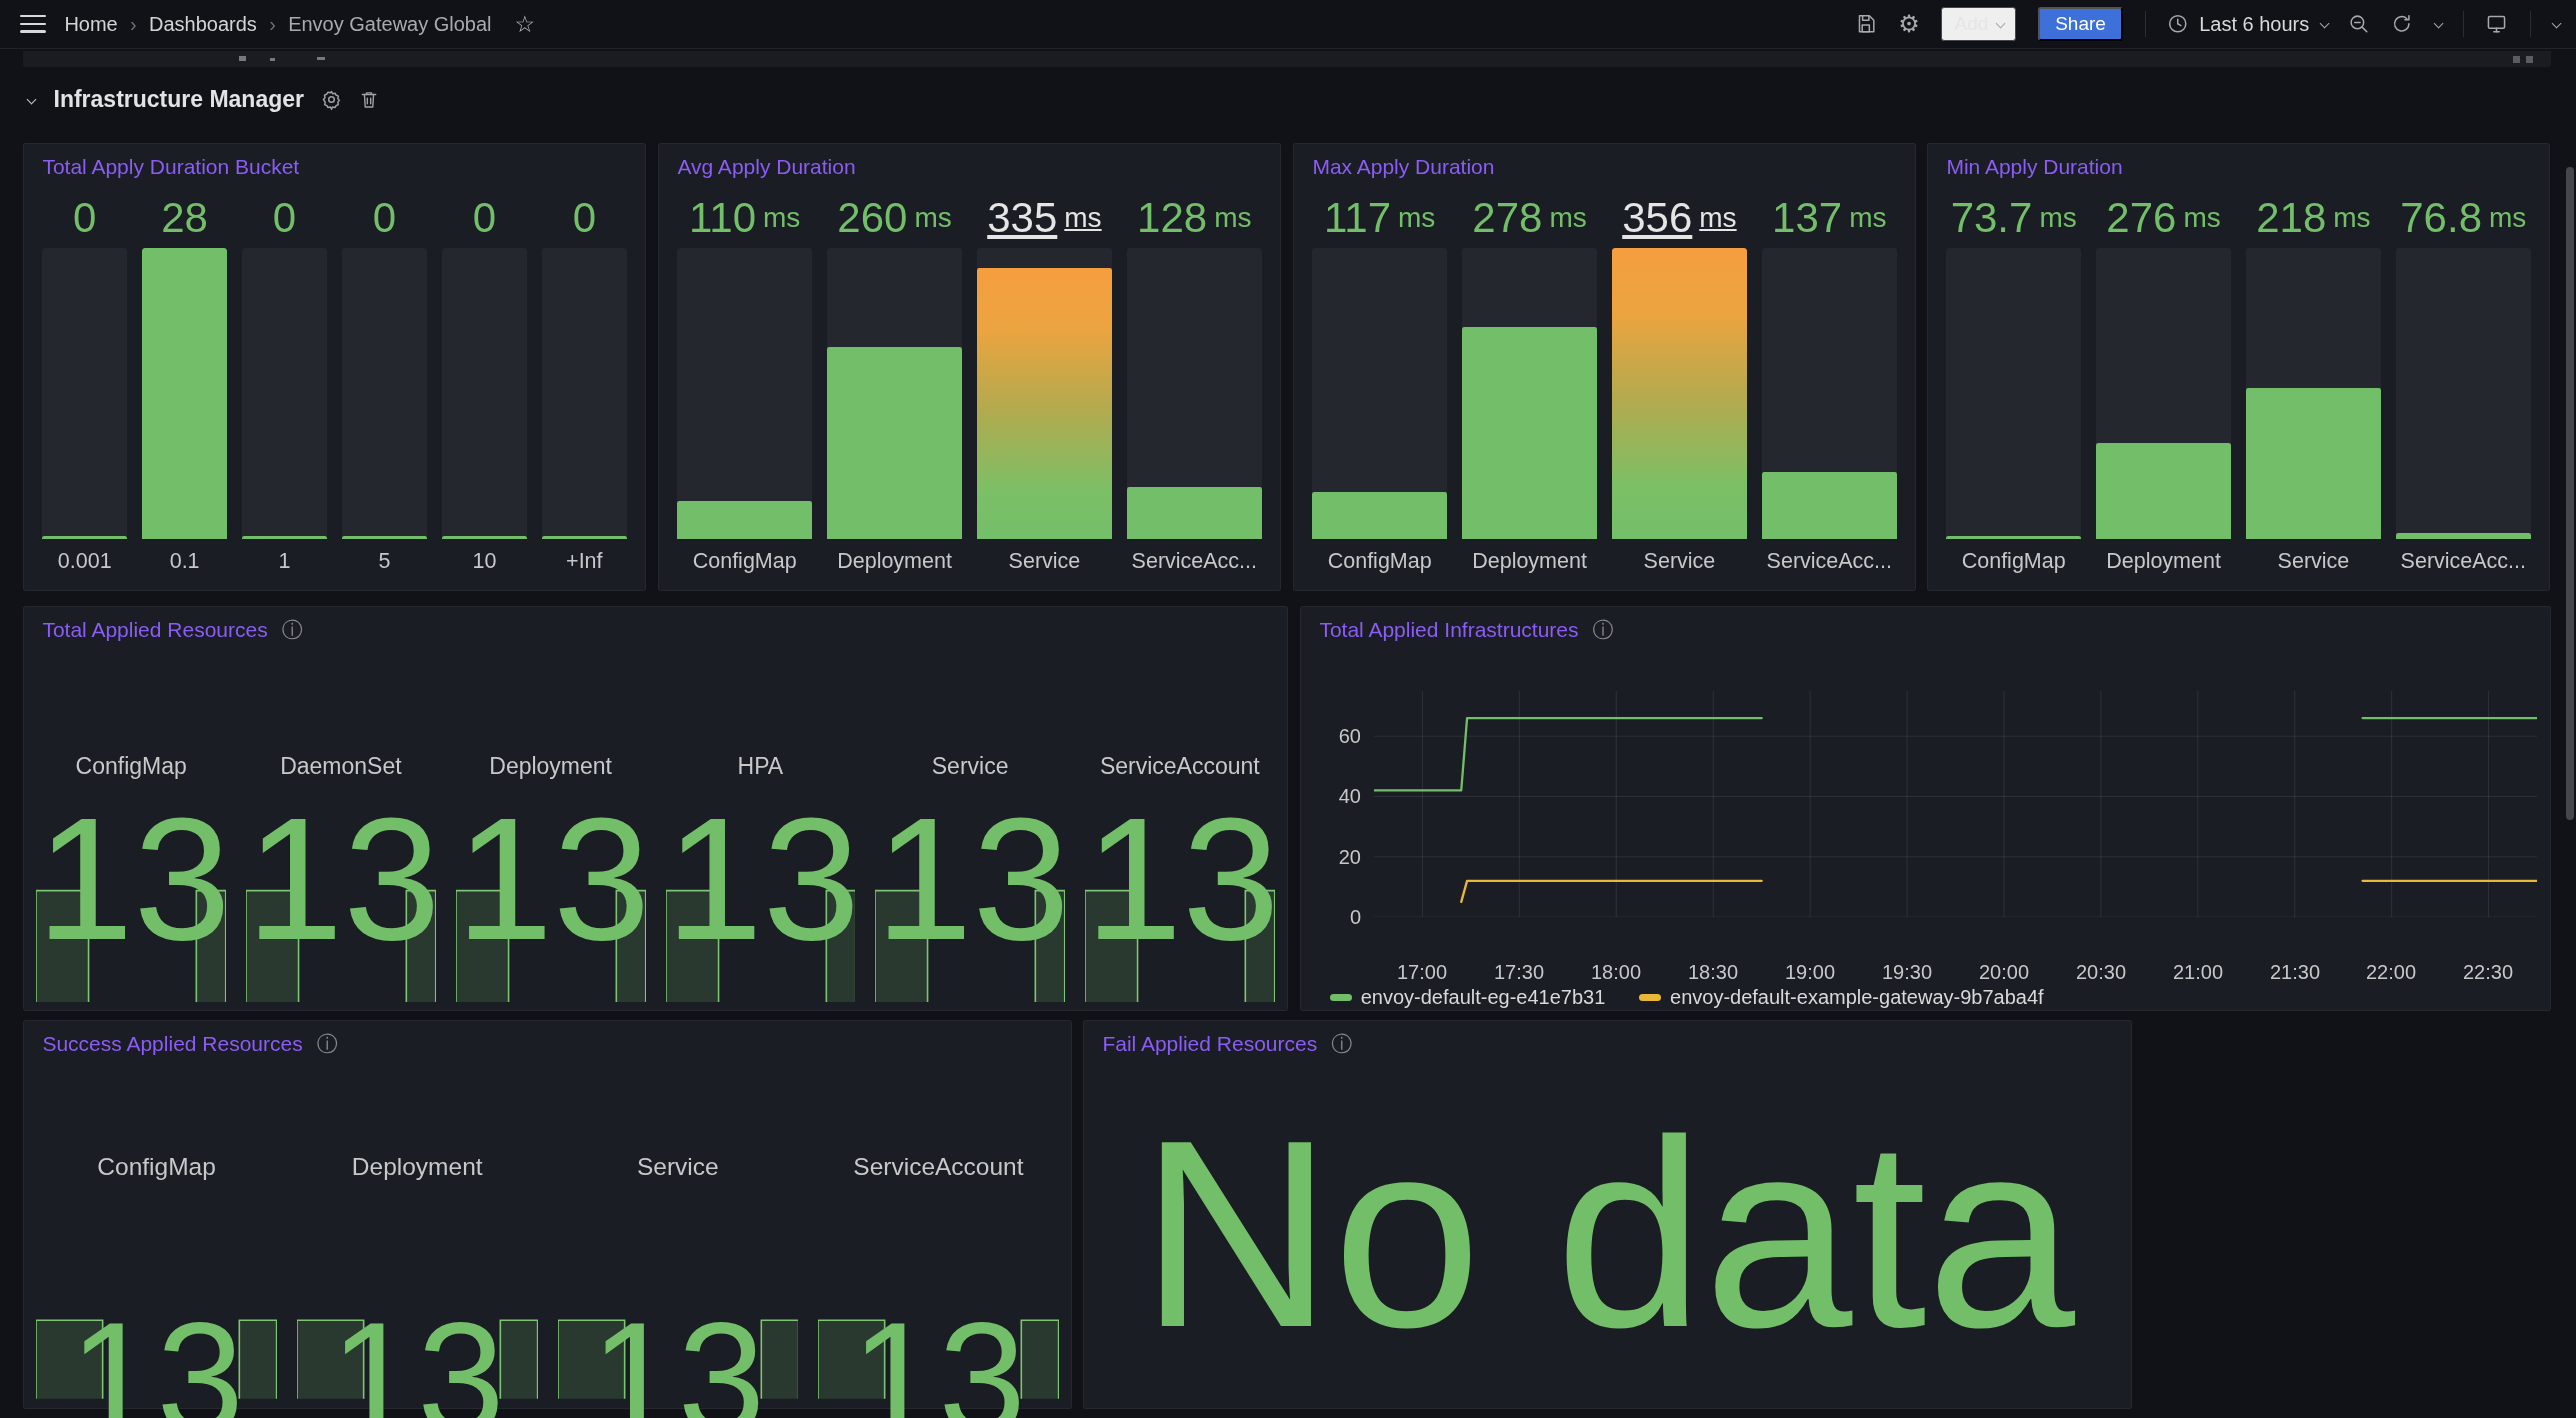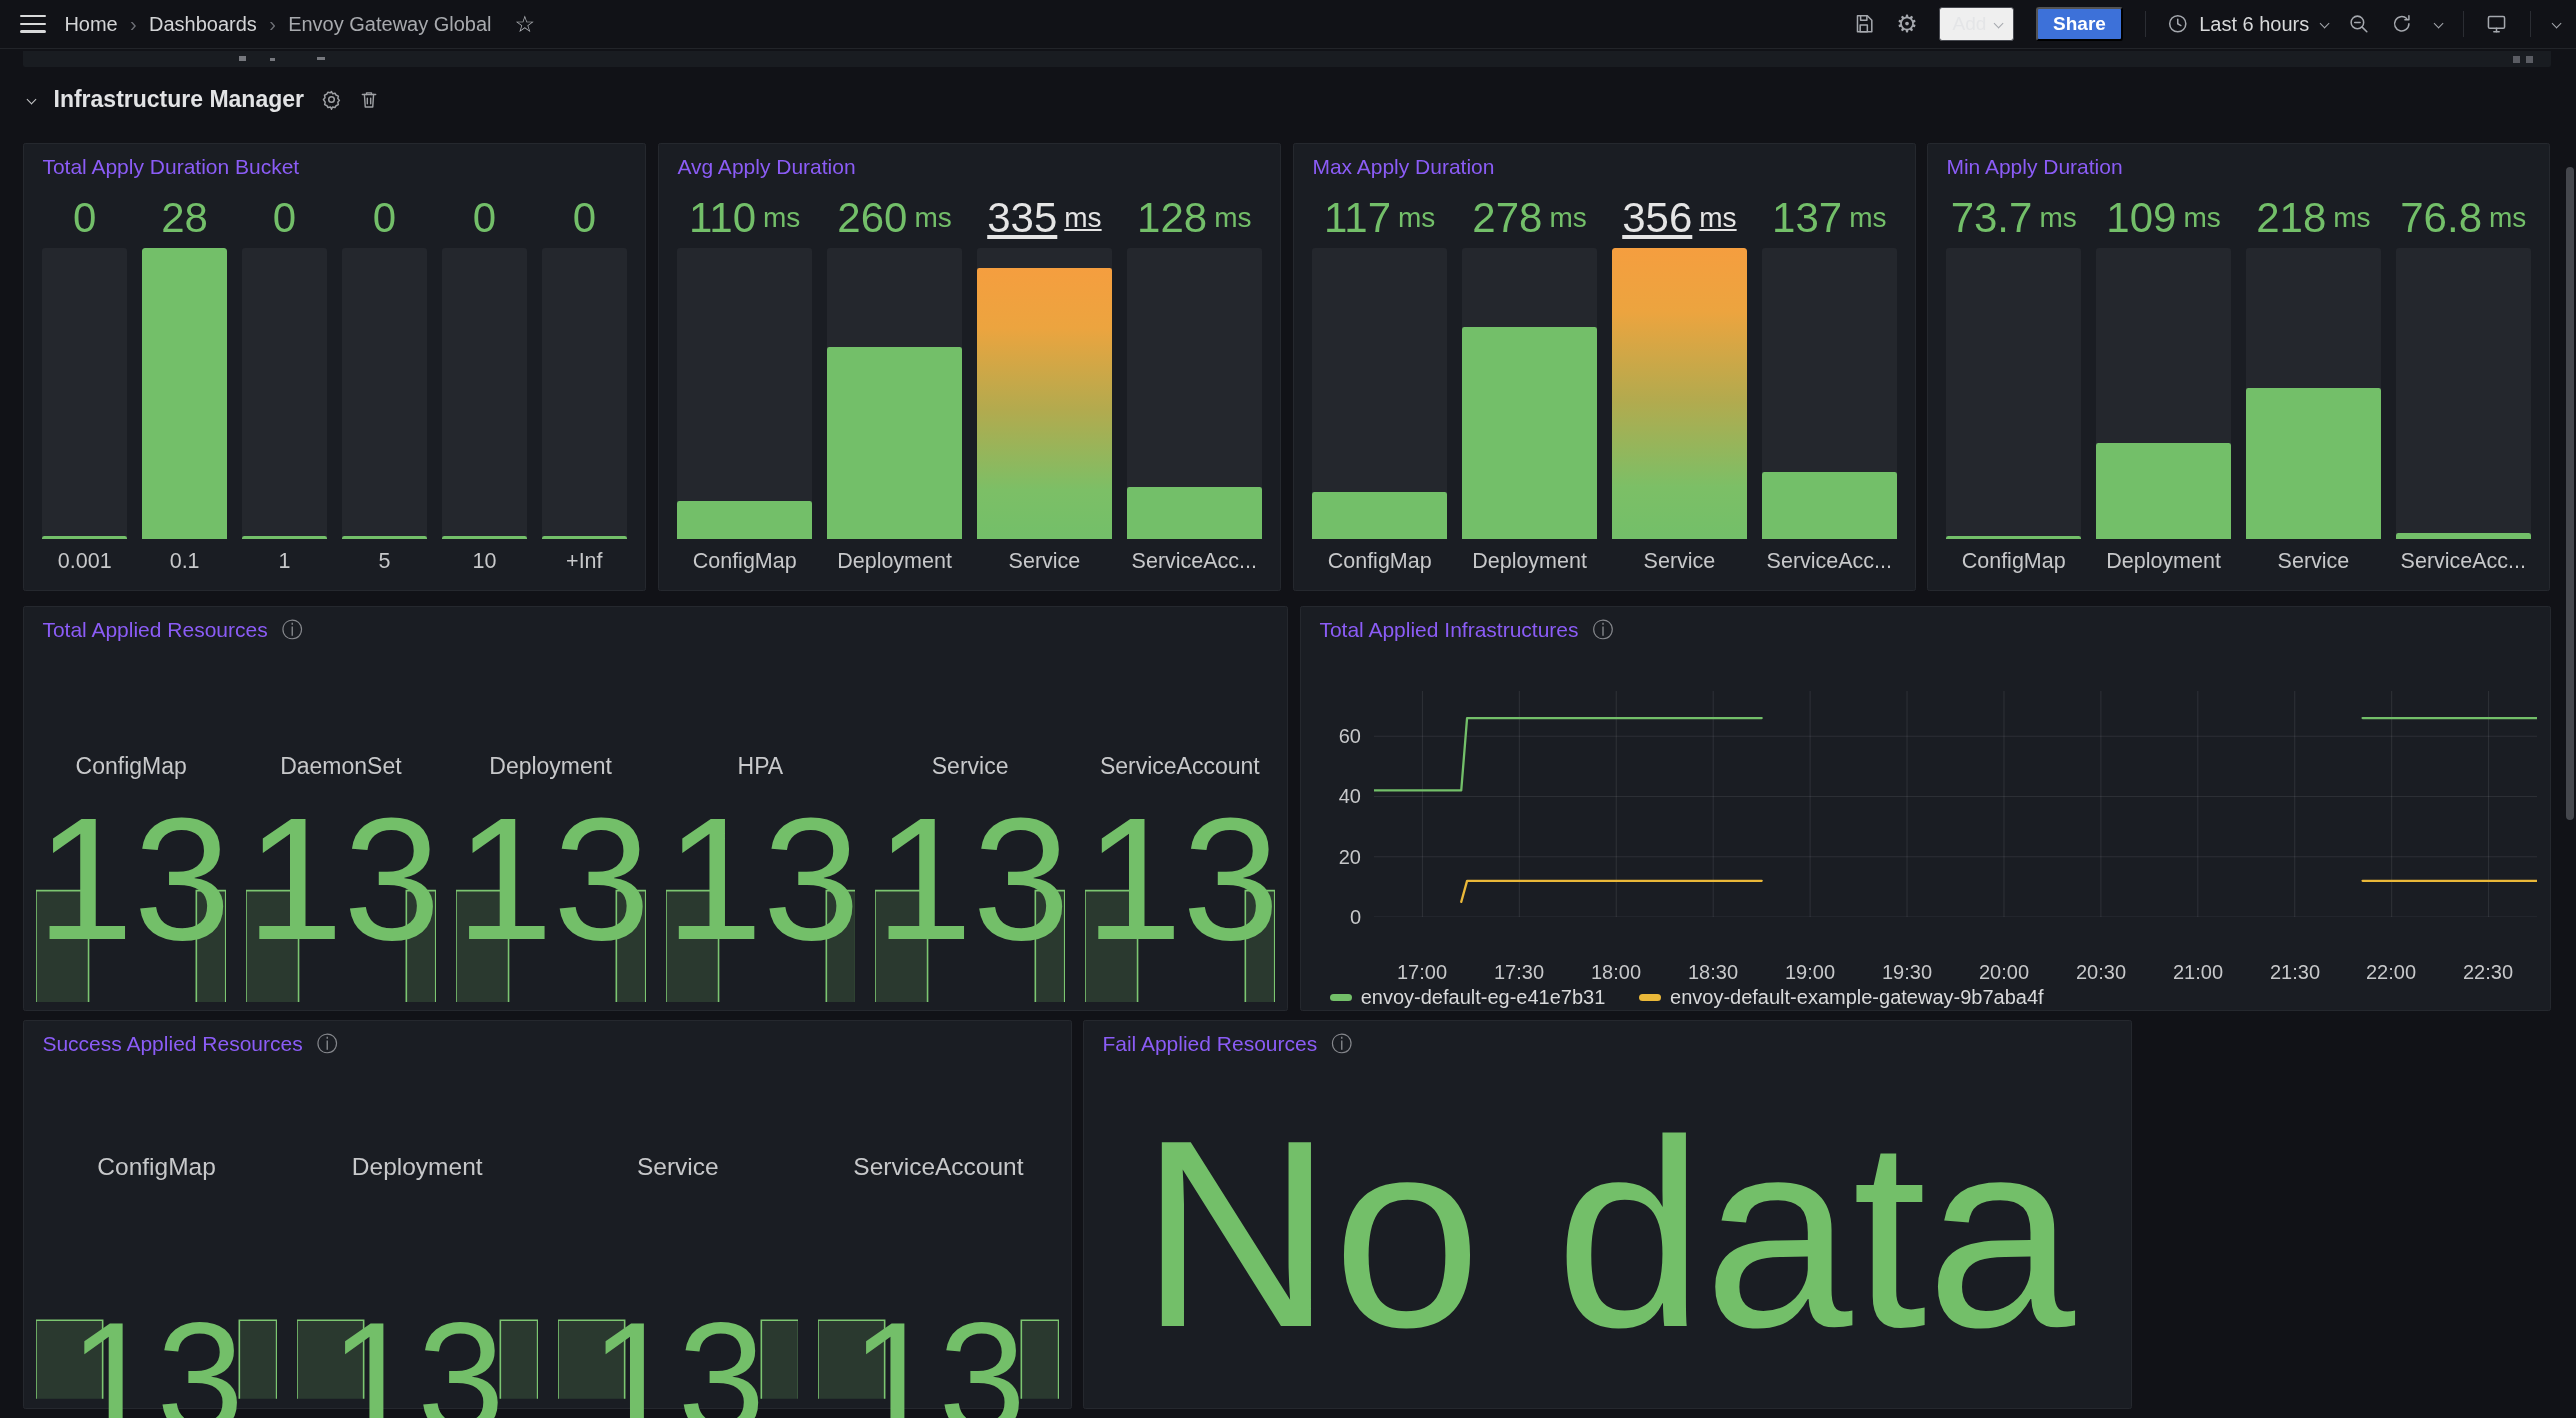--- a/index.html
+++ b/index.html
@@ -17,21 +17,21 @@
   .crumb{color:#d3d4d6;cursor:pointer;}
   .crumb.current{color:#a8aaae;}
   .crumb-sep{color:#6e7076;font-size:20px;}
   .star{font-size:23px;color:#b7b9be;margin-left:4.6px;}
   .nav-right{display:flex;align-items:center;gap:21.5px;}
   .icon{display:inline-flex;align-items:center;justify-content:center;color:#a5a8ae;}
   .icon svg{stroke:#a5a8ae;fill:none;stroke-width:1.7;stroke-linecap:round;stroke-linejoin:round;}
   .gear-glyph{font-size:24px;color:#a5a8ae;line-height:1;}
   .btn{display:flex;align-items:center;gap:7.7px;font-size:19px;border-radius:3.1px;cursor:pointer;}
   .btn-outline{border:0.8px solid #46484f;color:#e4e5e7;padding:6.1px 12.3px;height:34px;}
-  .btn-primary{background:#3d71d9;color:#fff;padding:6.1px 15.3px;height:34px;font-weight:700;}
+  .btn-primary{background:#3d71d9;color:#fff;padding:6.1px 15.3px;height:34px;font-weight:400;}
   .vdiv{width:0.8px;height:26px;background:#2b2d33;}
   .chev{display:inline-block;width:8.4px;height:8.4px;border-right:1.9px solid #a5a8ae;
         border-bottom:1.9px solid #a5a8ae;transform:rotate(45deg) translateY(-1.5px);}
   .chev.sm{width:7px;height:7px;}
   .timepick{display:flex;align-items:center;gap:10.7px;color:#d8d9da;font-size:20px;cursor:pointer;}
 
   
   .sliver{position:absolute;left:23px;top:51px;width:2528px;height:16px;background:#191c21;
           border-radius:0 0 2.3px 2.3px;}
   .sliver .frag{position:absolute;background:#76787e;}
@@ -370,21 +370,21 @@
             <span class="num">73.7</span>
             <span class="unit">ms</span>
           </div>
           <div class="track">
             <div class="fill" style="height: 1.2%;"></div>
           </div>
           <div class="bcat">ConfigMap</div>
         </div>
         <div class="bcol">
           <div class="bval green">
-            <span class="num">109</span>
+            <span class="num">276</span>
             <span class="unit">ms</span>
           </div>
           <div class="track">
             <div class="fill" style="height: 33%;"></div>
           </div>
           <div class="bcat">Deployment</div>
         </div>
         <div class="bcol">
           <div class="bval green">
             <span class="num">218</span>

